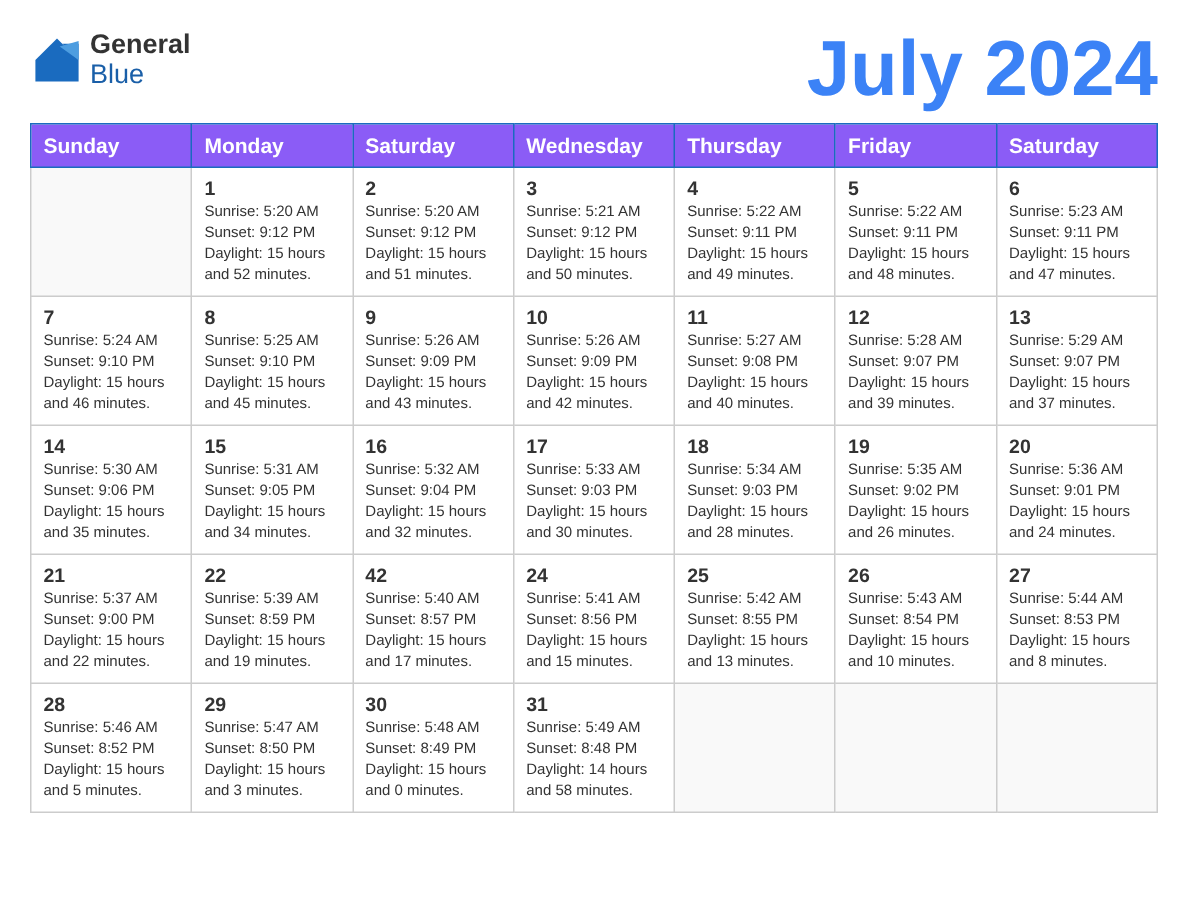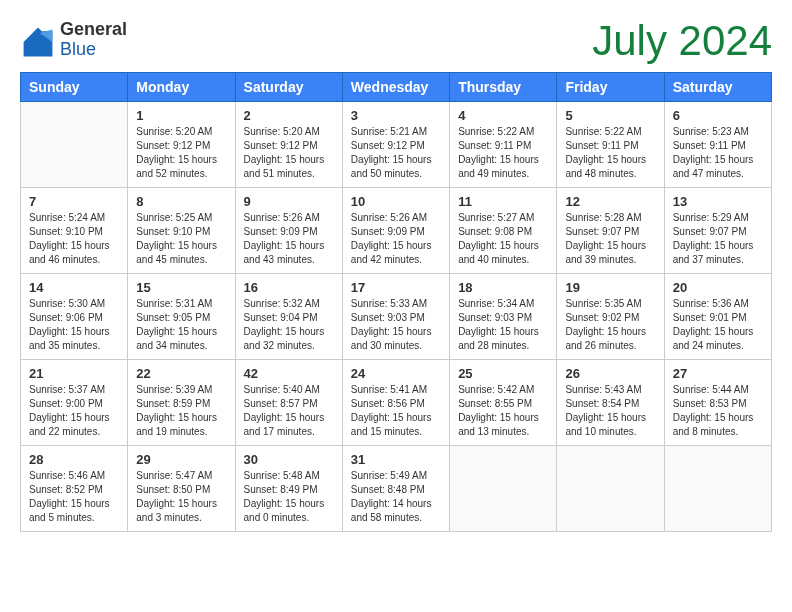--- a/index.html
+++ b/index.html
@@ -11,21 +11,21 @@
       padding: 20px;
     }
     .header-section {
       display: flex;
       justify-content: space-between;
       align-items: flex-start;
       margin-bottom: 10px;
     }
     .logo {
       display: flex;
-      align-items: flex-end;
+      align-items: center;
     }
     .logo-text {
       display: flex;
       flex-direction: column;
       line-height: 1.1;
     }
     .logo-general {
       font-size: 18px;
       font-weight: bold;
       color: #333;
@@ -37,37 +37,37 @@
     }
     .logo-icon {
       width: 36px;
       height: 36px;
       margin-right: 4px;
     }
     .title-section {
       text-align: right;
     }
     .month-title {
-      font-size: 42px;
-      font-weight: normal;
-      color: #15803d;
+      font-size: 52px;
+      font-weight: bold;
+      color: #3b82f6;
       line-height: 1;
     }
     .location-title {
       font-size: 18px;
       color: #555;
       margin-top: 2px;
     }
     .calendar-table {
       width: 100%;
       border-collapse: collapse;
       border: 1px solid #ccc;
     }
     .calendar-table th {
-      background-color: #3b82f6;
+      background-color: #8b5cf6;
       color: #fff;
       text-align: left;
       padding: 6px 8px;
       font-size: 14px;
       border: 1px solid #1a6bbf;
     }
     .calendar-table td {
       vertical-align: top;
       padding: 6px 8px;
       border: 1px solid #ccc;

